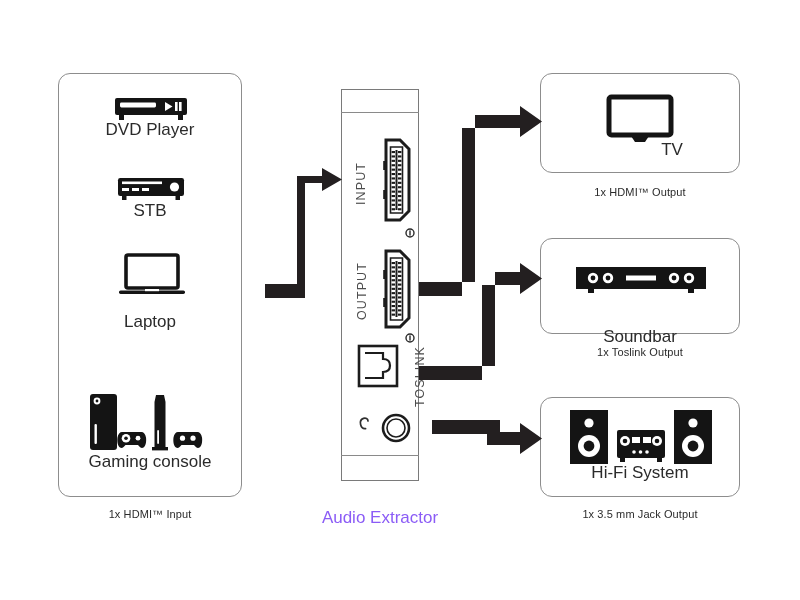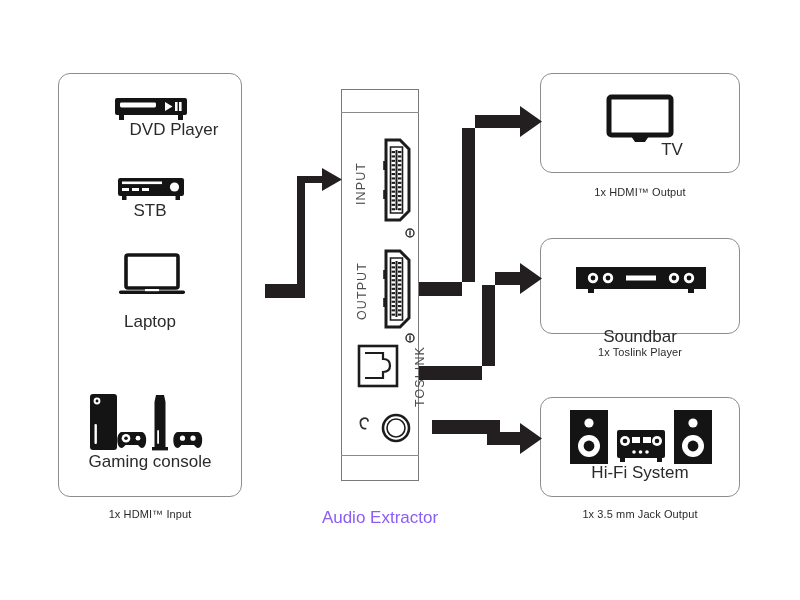--- a/index.html
+++ b/index.html
@@ -92,21 +92,21 @@
     <svg width="76" height="30" viewBox="0 0 76 30">
       <rect x="2" y="4" width="72" height="17" rx="2" fill="#141414"></rect>
       <rect x="7" y="8.5" width="36" height="5" rx="1.4" fill="#ffffff"></rect>
       <polygon points="52,8 52,17 59.5,12.5" fill="#ffffff"></polygon>
       <rect x="62" y="8" width="2.6" height="9" fill="#ffffff"></rect>
       <rect x="66" y="8" width="2.6" height="9" fill="#ffffff"></rect>
       <rect x="6" y="21" width="5" height="5" fill="#141414"></rect>
       <rect x="65" y="21" width="5" height="5" fill="#141414"></rect>
     </svg>
   </div>
-  <div class="icon-label" style="left:58px; top:120px; width:184px;padding-left:24px;">DVD Player</div>
+  <div class="icon-label" style="left:58px; top:120px; width:184px;">DVD Player</div>
 
   <div class="abs" style="left:116px; top:175px;">
     <svg width="70" height="28" viewBox="0 0 70 28">
       <rect x="2" y="3" width="66" height="18" rx="2.2" fill="#141414"></rect>
       <rect x="6" y="6.5" width="40" height="2.6" fill="#ffffff"></rect>
       <rect x="6" y="13" width="7" height="3" fill="#ffffff"></rect>
       <rect x="16" y="13" width="7" height="3" fill="#ffffff"></rect>
       <rect x="26" y="13" width="7" height="3" fill="#ffffff"></rect>
       <circle cx="58.5" cy="12" r="4.6" fill="#ffffff"></circle>
       <rect x="6" y="21" width="4.5" height="4" fill="#141414"></rect>
@@ -295,21 +295,21 @@
       <circle cx="100" cy="13" r="5.2" fill="#ffffff"></circle>
         <circle cx="100" cy="13" r="2.4" fill="#141414"></circle>
       <circle cx="115" cy="13" r="5.2" fill="#ffffff"></circle>
         <circle cx="115" cy="13" r="2.4" fill="#141414"></circle>
       <rect x="52" y="10.5" width="30" height="5" fill="#ffffff"></rect>
       <rect x="14" y="24" width="6" height="4" fill="#141414"></rect>
       <rect x="114" y="24" width="6" height="4" fill="#141414"></rect>
     </svg>
   </div>
   <div class="icon-label" style="left:540px; top:298px; width:200px;margin-top:29px;">Soundbar</div>
-  <div class="caption" style="left:530px; top:346px; width:220px;">1x Toslink Player</div>
+  <div class="caption" style="left:530px; top:346px; width:220px;">1x Toslink Output</div>
 
   <div class="panel" style="left:540px; top:397px; width:200px; height:100px;"></div>
   <div class="abs" style="left:568px; top:408px;">
     <svg width="146" height="58" viewBox="0 0 146 58">
 
       <rect x="2" y="2" width="38" height="54" fill="#141414"></rect>
       <circle cx="21" cy="15" r="4.6" fill="#ffffff"></circle>
       <circle cx="21" cy="38" r="11" fill="#ffffff"></circle>
       <circle cx="21" cy="38" r="5.4" fill="#141414"></circle>
 

